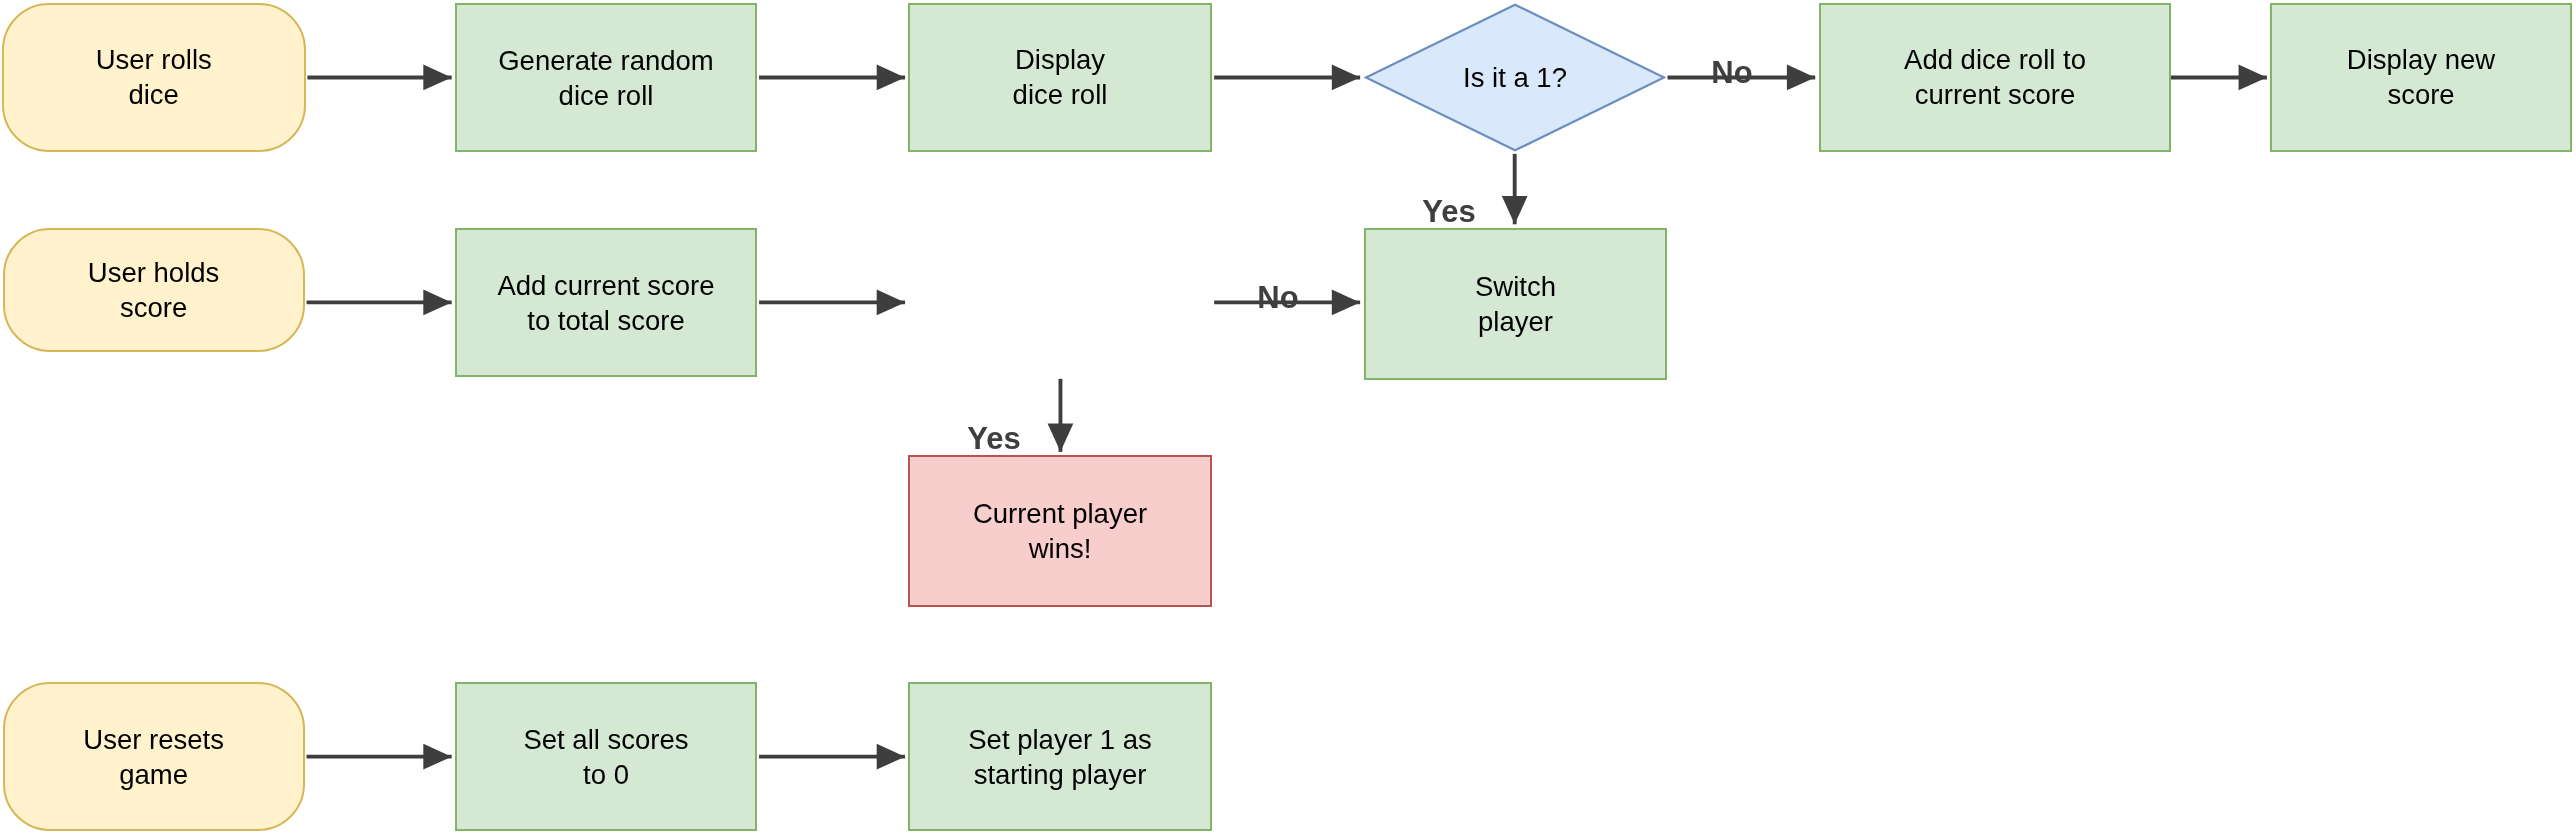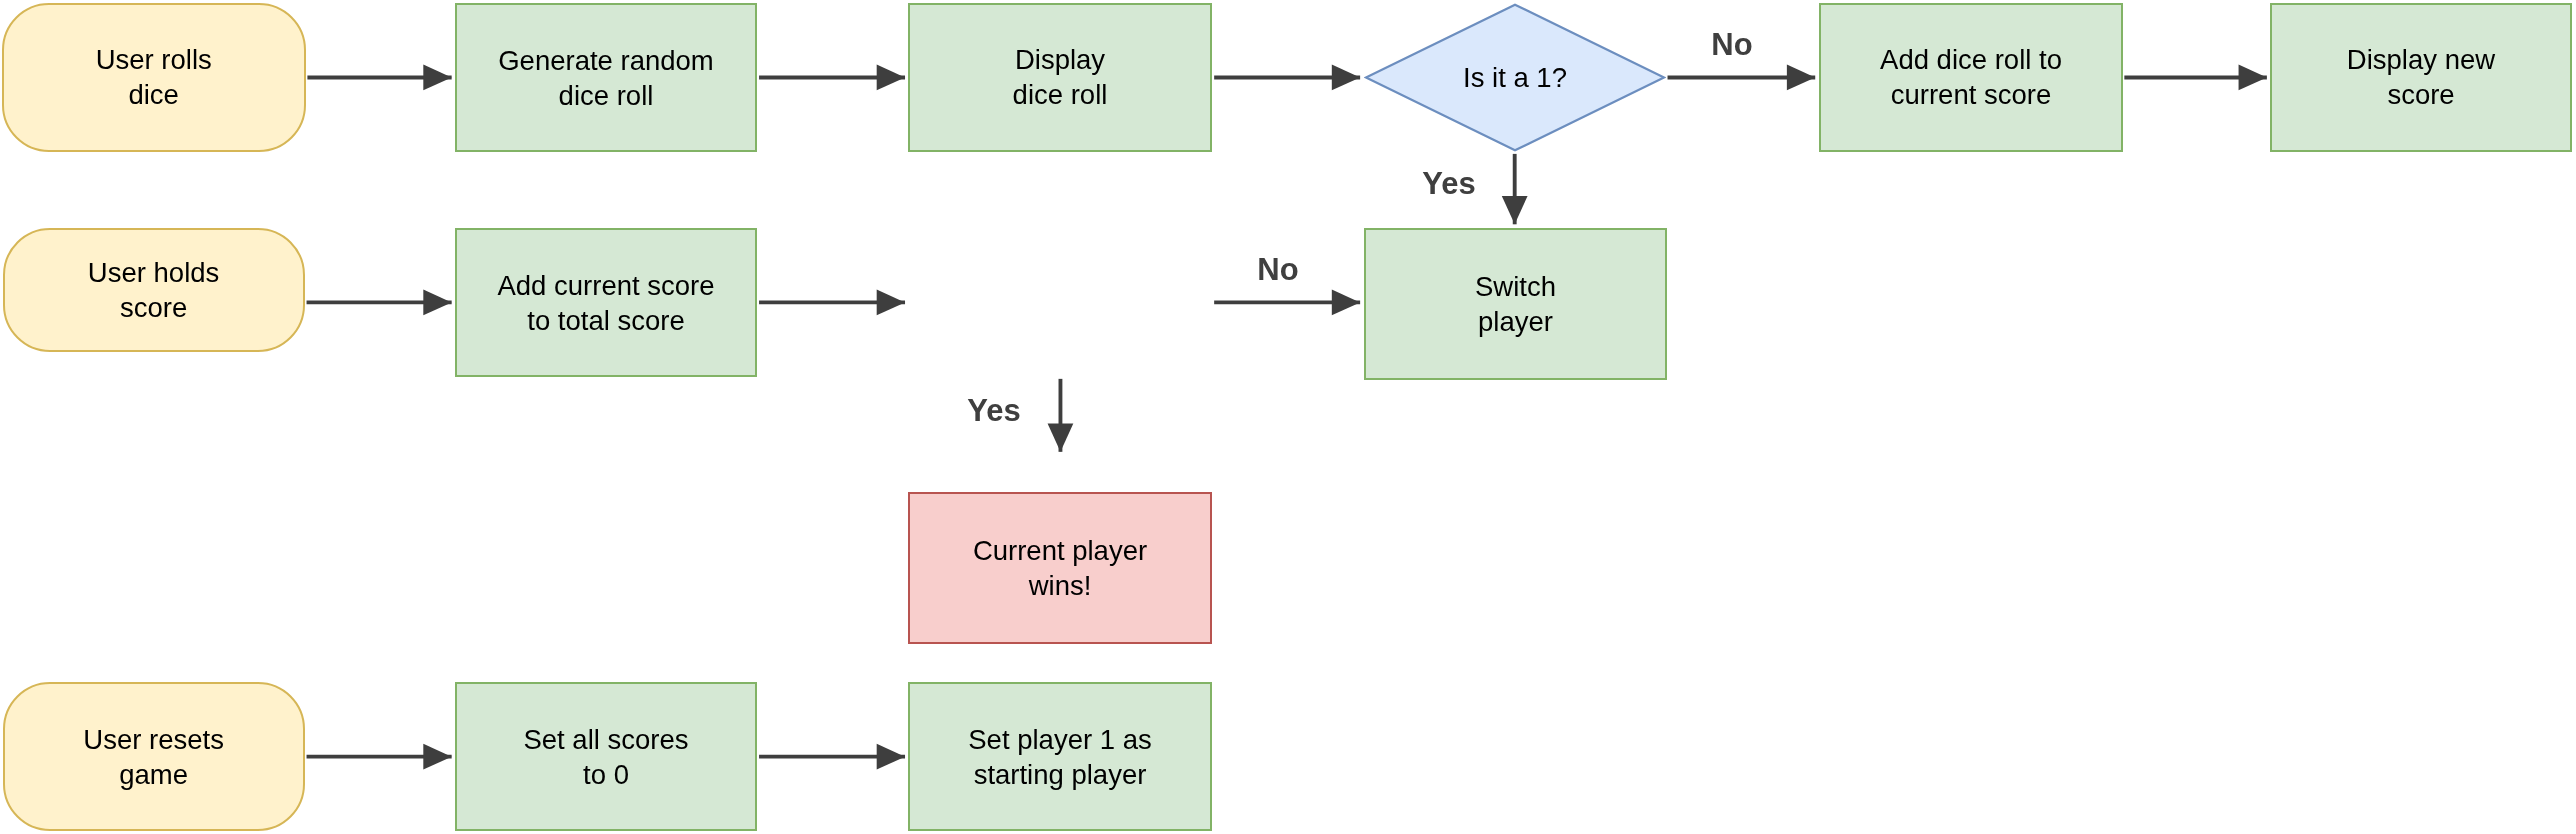--- a/index.html
+++ b/index.html
@@ -16,27 +16,27 @@
   }
   #edges{position:absolute;left:0;top:0;width:2576px;height:835px;}
   #edges line{stroke:var(--arrow,#3E3E3E);stroke-width:4.5;}
   .node{
     position:absolute;box-sizing:border-box;
     display:flex;flex-direction:column;align-items:center;justify-content:center;
     text-align:center;font-size:27.5px;line-height:35px;color:var(--text,#000);
   }
   .terminal{background:var(--terminal_fill);border:2.6px solid var(--terminal_stroke);border-radius:47px;}
   .process{background:var(--process_fill);border:2.6px solid var(--process_stroke);}
-  .endnode{background:var(--end_fill);border:2.6px solid var(--end_stroke);margin-top:37px;}
+  .endnode{background:var(--end_fill);border:2.6px solid var(--end_stroke);}
   .decision{background:transparent;border:none;}
   .decision > svg{position:absolute;left:0;top:0;width:100%;height:100%;}
   .decision .tline{position:relative;z-index:1;}
   .edge-label{
     position:absolute;width:120px;height:38px;line-height:38px;text-align:center;
-    font-size:31px;font-weight:bold;color:var(--edge_label,#3F3F3F);
+    font-size:31px;font-weight:bold;color:var(--edge_label,#3F3F3F);margin-top:28px;
   }
 </style>
 </head>
 <body>
 
 <div id="canvas">
 
   <svg id="edges" viewBox="0 0 3000 972" width="2576" height="835">
     <defs>
       <marker id="ah" markerUnits="userSpaceOnUse" markerWidth="36" markerHeight="34" refX="34" refY="16" orient="auto">
@@ -72,21 +72,21 @@
     <div class="tline">dice roll</div>
   </div>
 
   <div class="node decision" style="left:1364px;top:2.6px;width:302px;height:149px">
     <svg viewBox="0 0 352 174">
       <polygon points="176,2 350,87 176,172 2,87" style="fill:var(--decision_fill,#DAE8FC);stroke:var(--decision_stroke,#6C8EBF);stroke-width:2.6;"></polygon>
     </svg>
     <div class="tline">Is it a 1?</div>
   </div>
 
-  <div class="node process" style="left:1819px;top:2.6px;width:304px;height:149px">
+  <div class="node process" style="left:1819px;top:2.6px;width:352px;height:149px">
     <div class="tline">Add dice roll to</div>
     <div class="tline">current score</div>
   </div>
 
   <div class="node process" style="left:2270px;top:2.6px;width:302px;height:149px">
     <div class="tline">Display new</div>
     <div class="tline">score</div>
   </div>
 
   <div class="node terminal" style="left:2.6px;top:228px;width:302px;height:124px">

